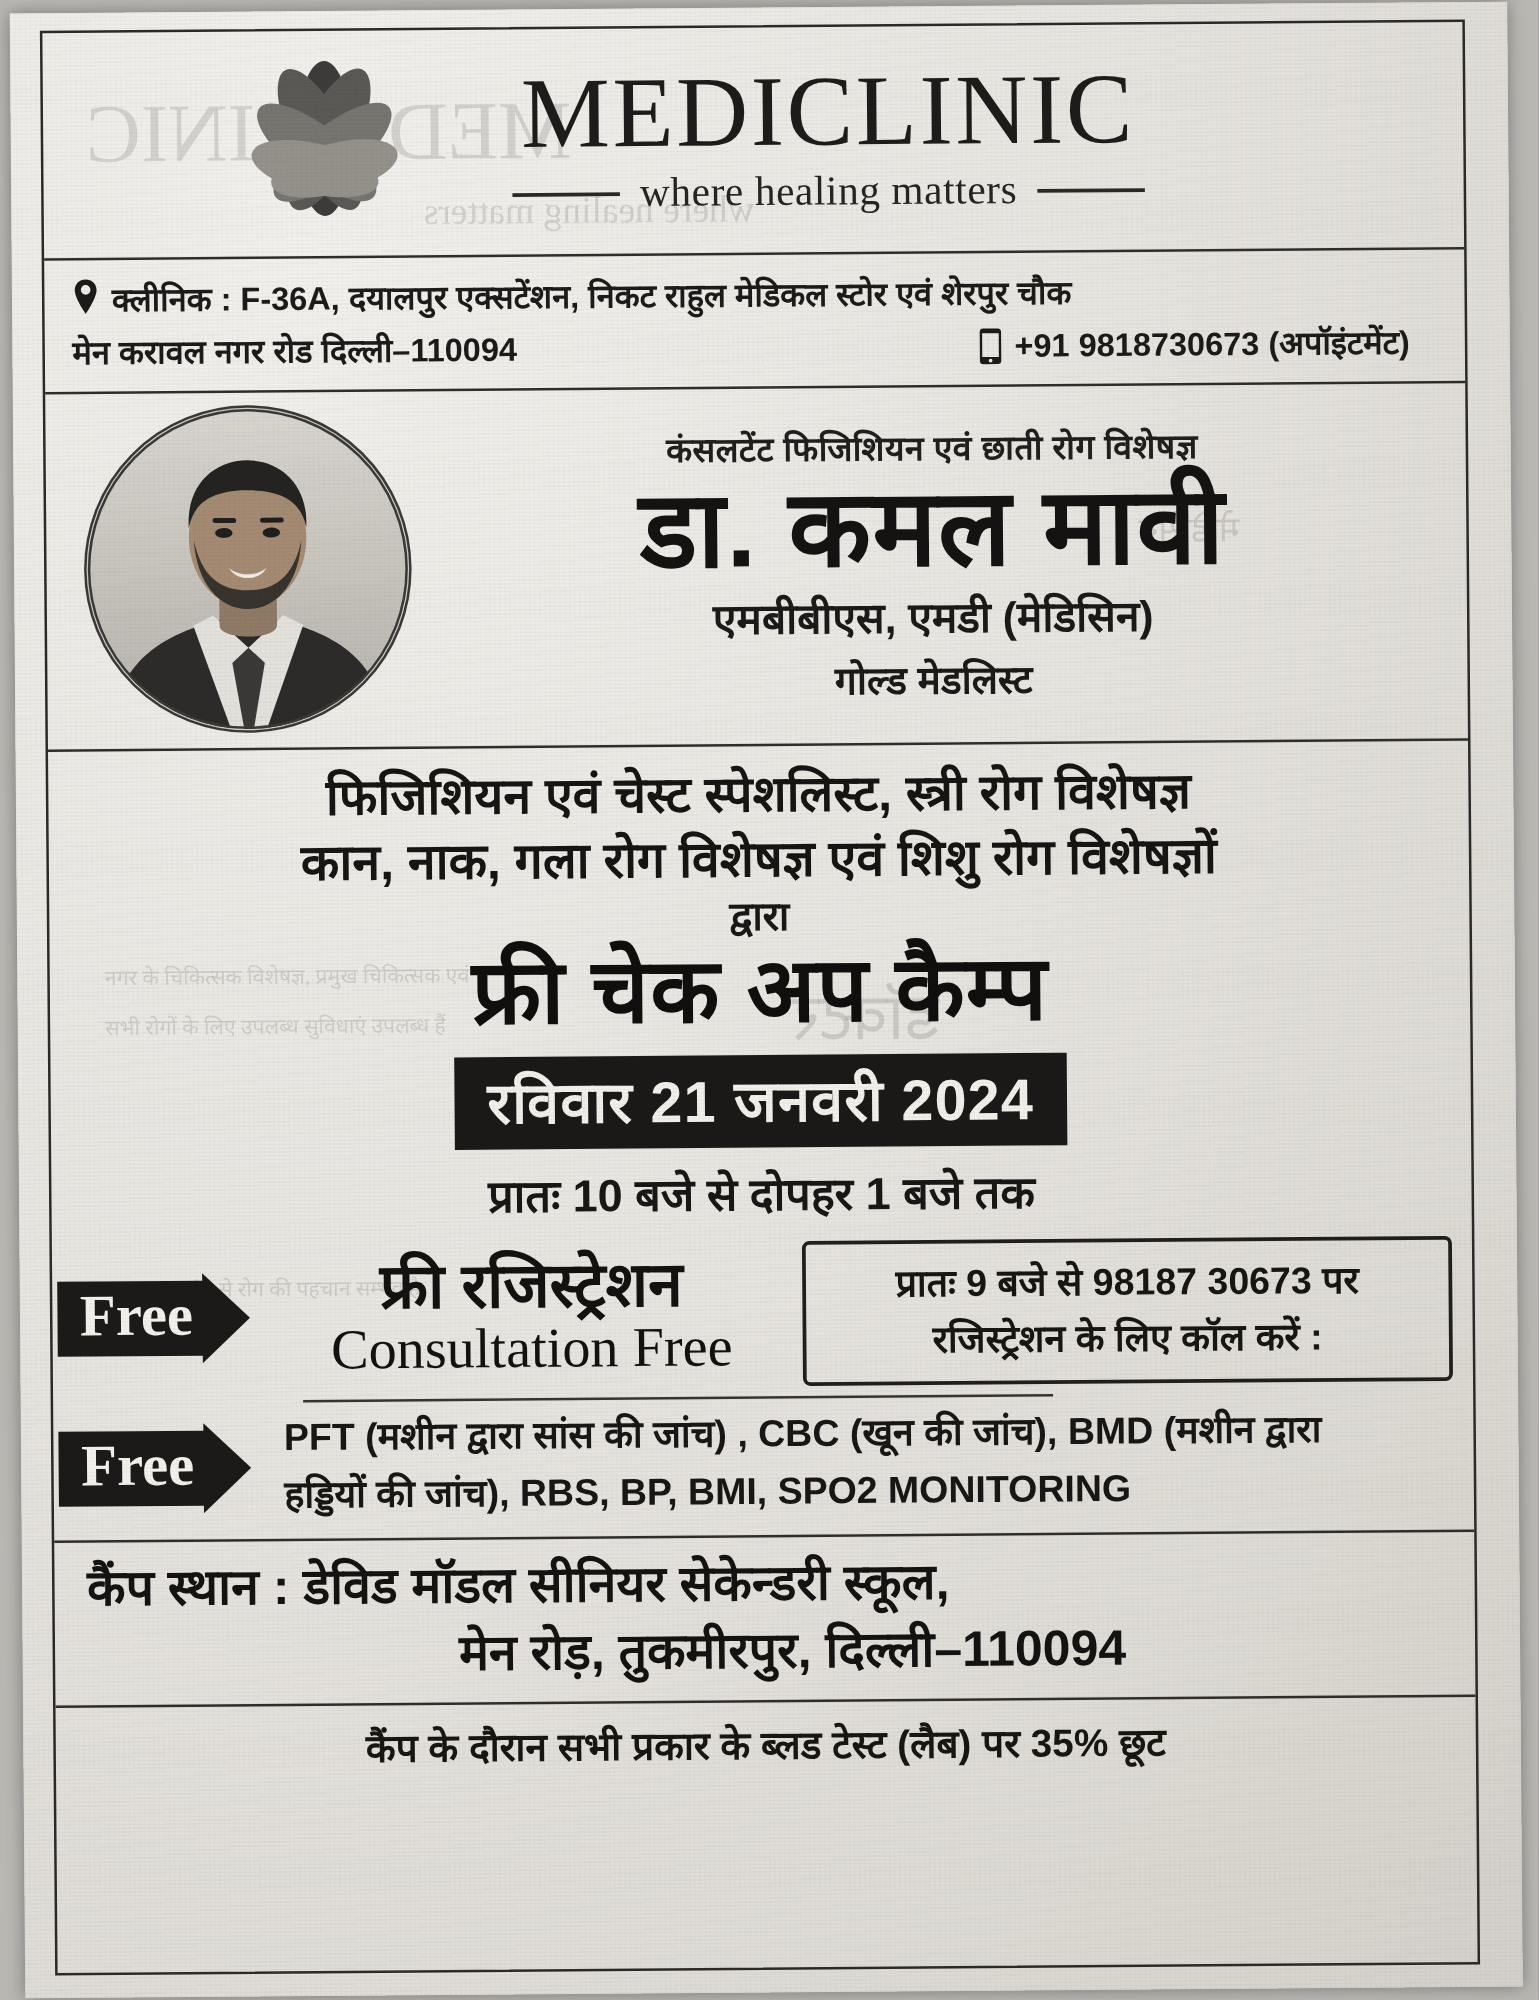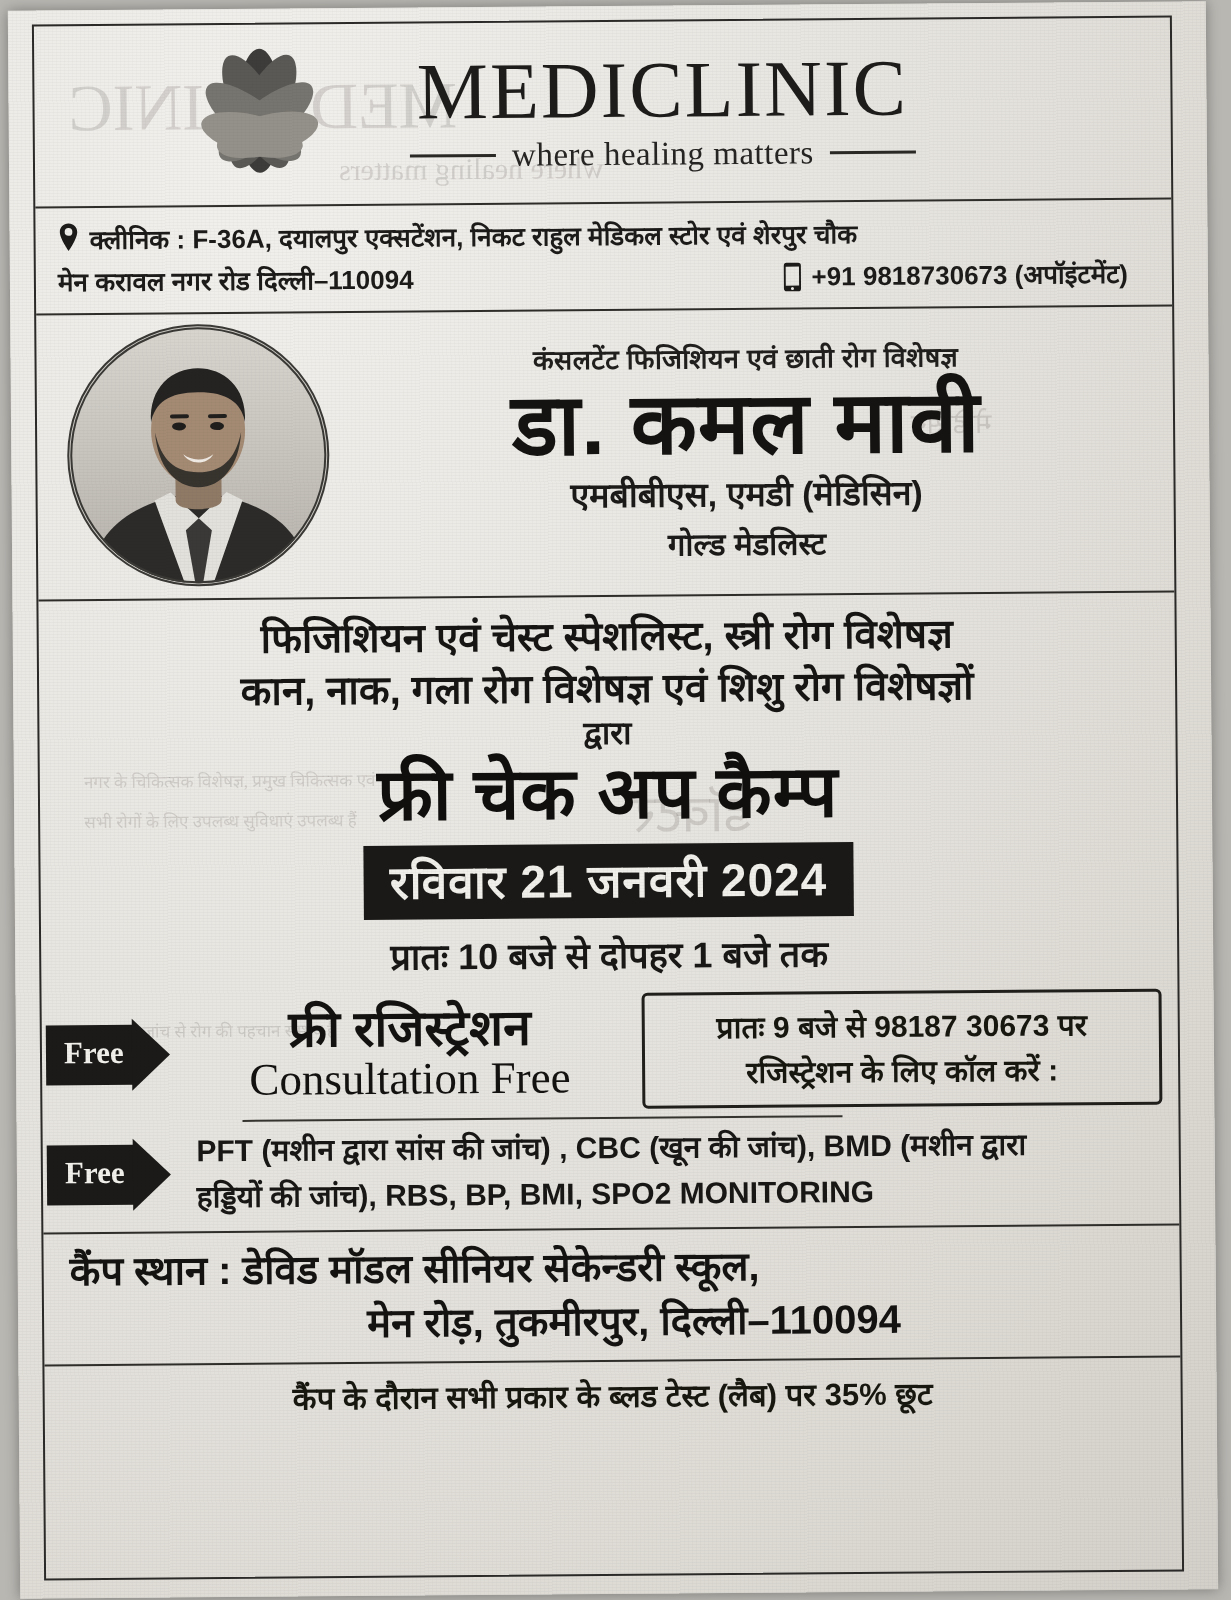--- a/index.html
+++ b/index.html
@@ -240,21 +240,21 @@
     align-items: center;
     padding: 6px 16px 4px 4px;
     gap: 6px;
   }
   .free-badge {
     position: relative;
     background: #1b1a18;
     color: #f2f0eb;
     font-family: "Liberation Serif", serif;
     font-weight: 700;
-    font-size: 31px;
+    font-size: 47px;
     padding: 4px 10px 8px 18px;
     display: flex;
     align-items: center;
     height: 60px;
     box-sizing: border-box;
     flex: 0 0 auto;
   }
   .free-badge::after {
     content: "";
     position: absolute;

